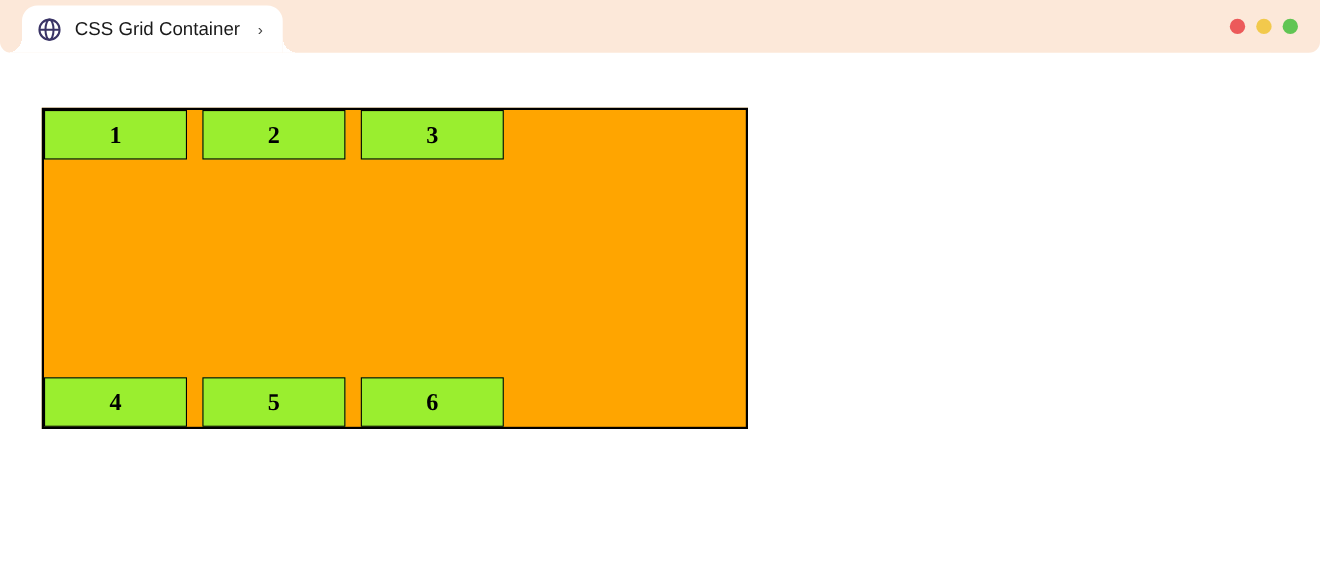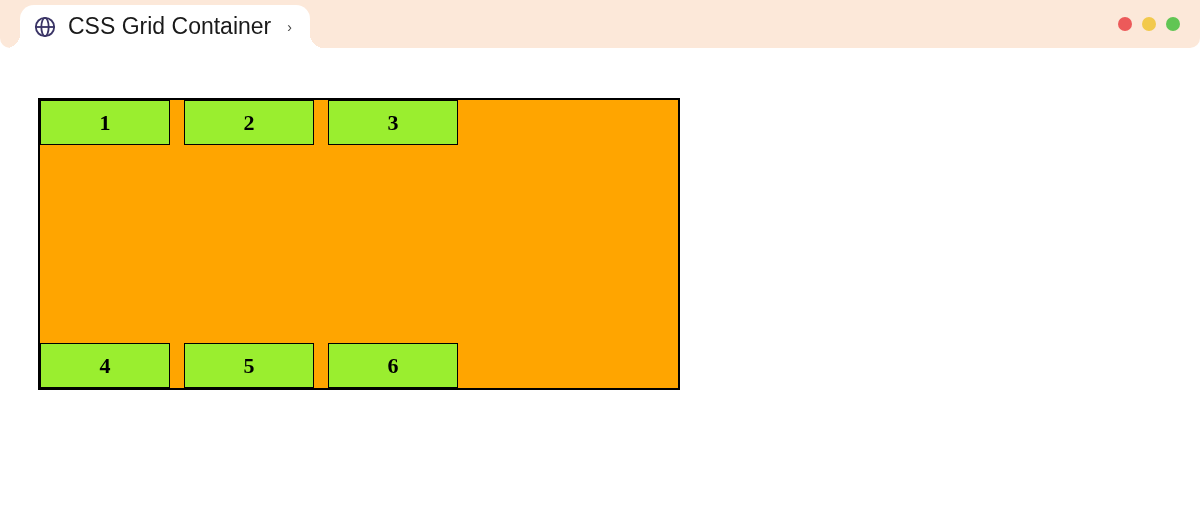--- a/index.html
+++ b/index.html
@@ -58,21 +58,21 @@
       background: radial-gradient(circle at 14px 0, transparent 14px, #fff 14px);
     }
     .globe-icon {
       width: 22px;
       height: 22px;
       display: flex;
       align-items: center;
       justify-content: center;
     }
     .tab-title {
-      font-size: 23px;
+      font-size: 17px;
       color: #1a1a1a;
       font-weight: 400;
     }
     .chevron {
       font-size: 14px;
       color: #444;
       margin-left: 4px;
     }
     .window-controls {
       display: flex;

